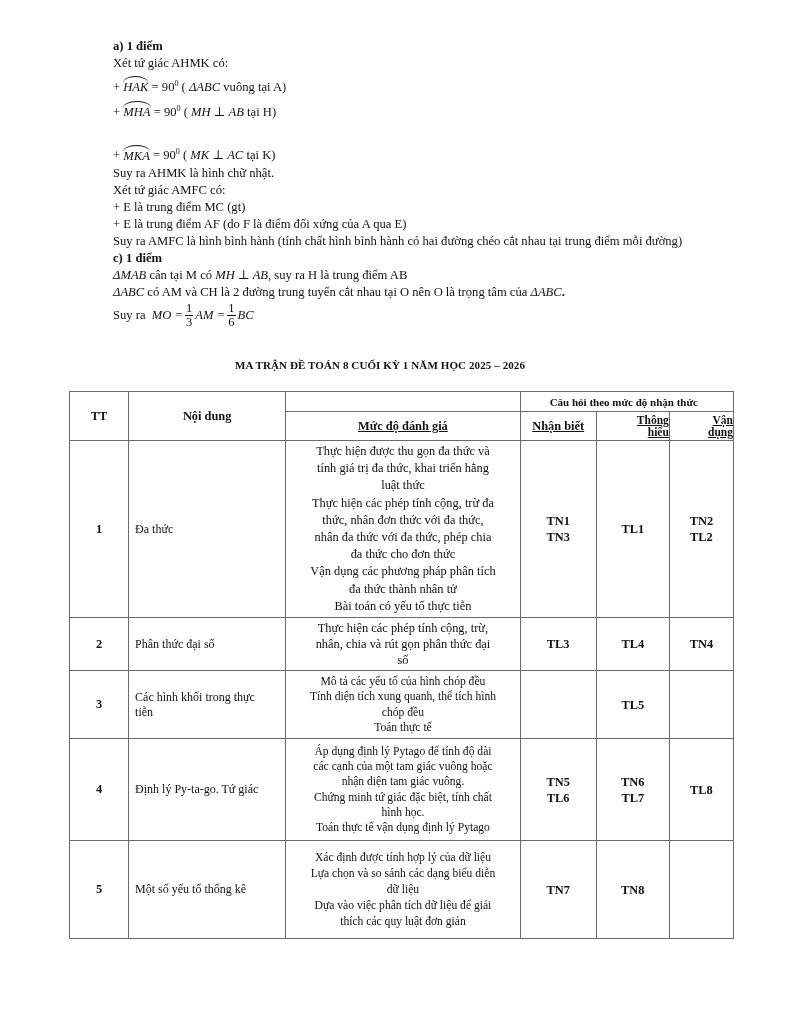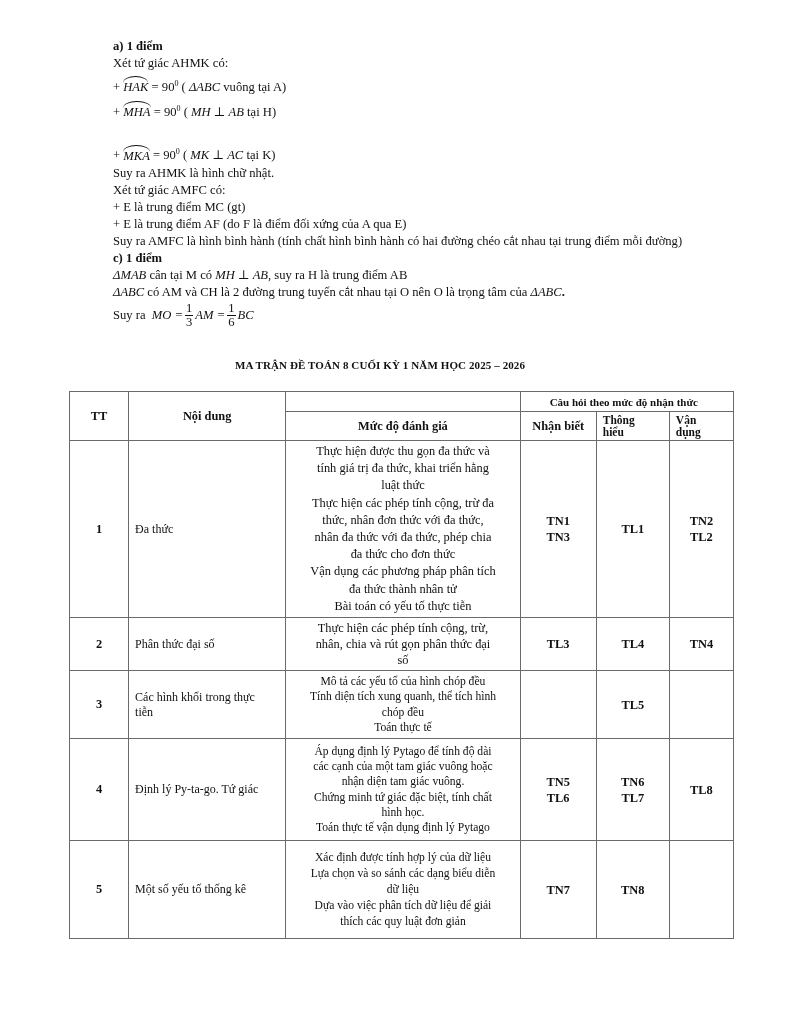--- a/index.html
+++ b/index.html
@@ -34,22 +34,22 @@
   }
   table.matrix td, table.matrix th { border: 1px solid #6a6a6a; padding: 0; vertical-align: middle; }
   table.matrix th { font-weight: bold; }
   .c-tt { width: 59px; }
   .c-nd { width: 157px; }
   .c-md { width: 234px; }
   .c-nb { width: 76px; }
   .c-th { width: 73px; }
   .c-vd { width: 64px; }
   .hdr-group { padding-right: 6px !important; height: 19px; font-size: 11px; }
-  .hdr-sub { height: 29px; }
-  .hdr-small { text-align: left; padding-left: 6px !important; font-size: 11.5px; line-height: 12px; }
+  .hdr-sub { height: 29px; text-decoration: underline; }
+  .hdr-small { text-align: right; padding-left: 6px !important; font-size: 11.5px; line-height: 12px; }
   .tt { text-align: center; font-weight: bold; }
   .nd { padding-left: 6px !important; font-size: 12px; line-height: 15px; }
   .md { padding: 2px 6px !important; line-height: 17.2px; }
   .md-small { font-size: 11.6px; line-height: 15.2px; }
   .code { text-align: center; font-weight: bold; line-height: 16px; }
   .md div { white-space: nowrap; text-align: center; }
 </style>
 </head>
 <body>
 

